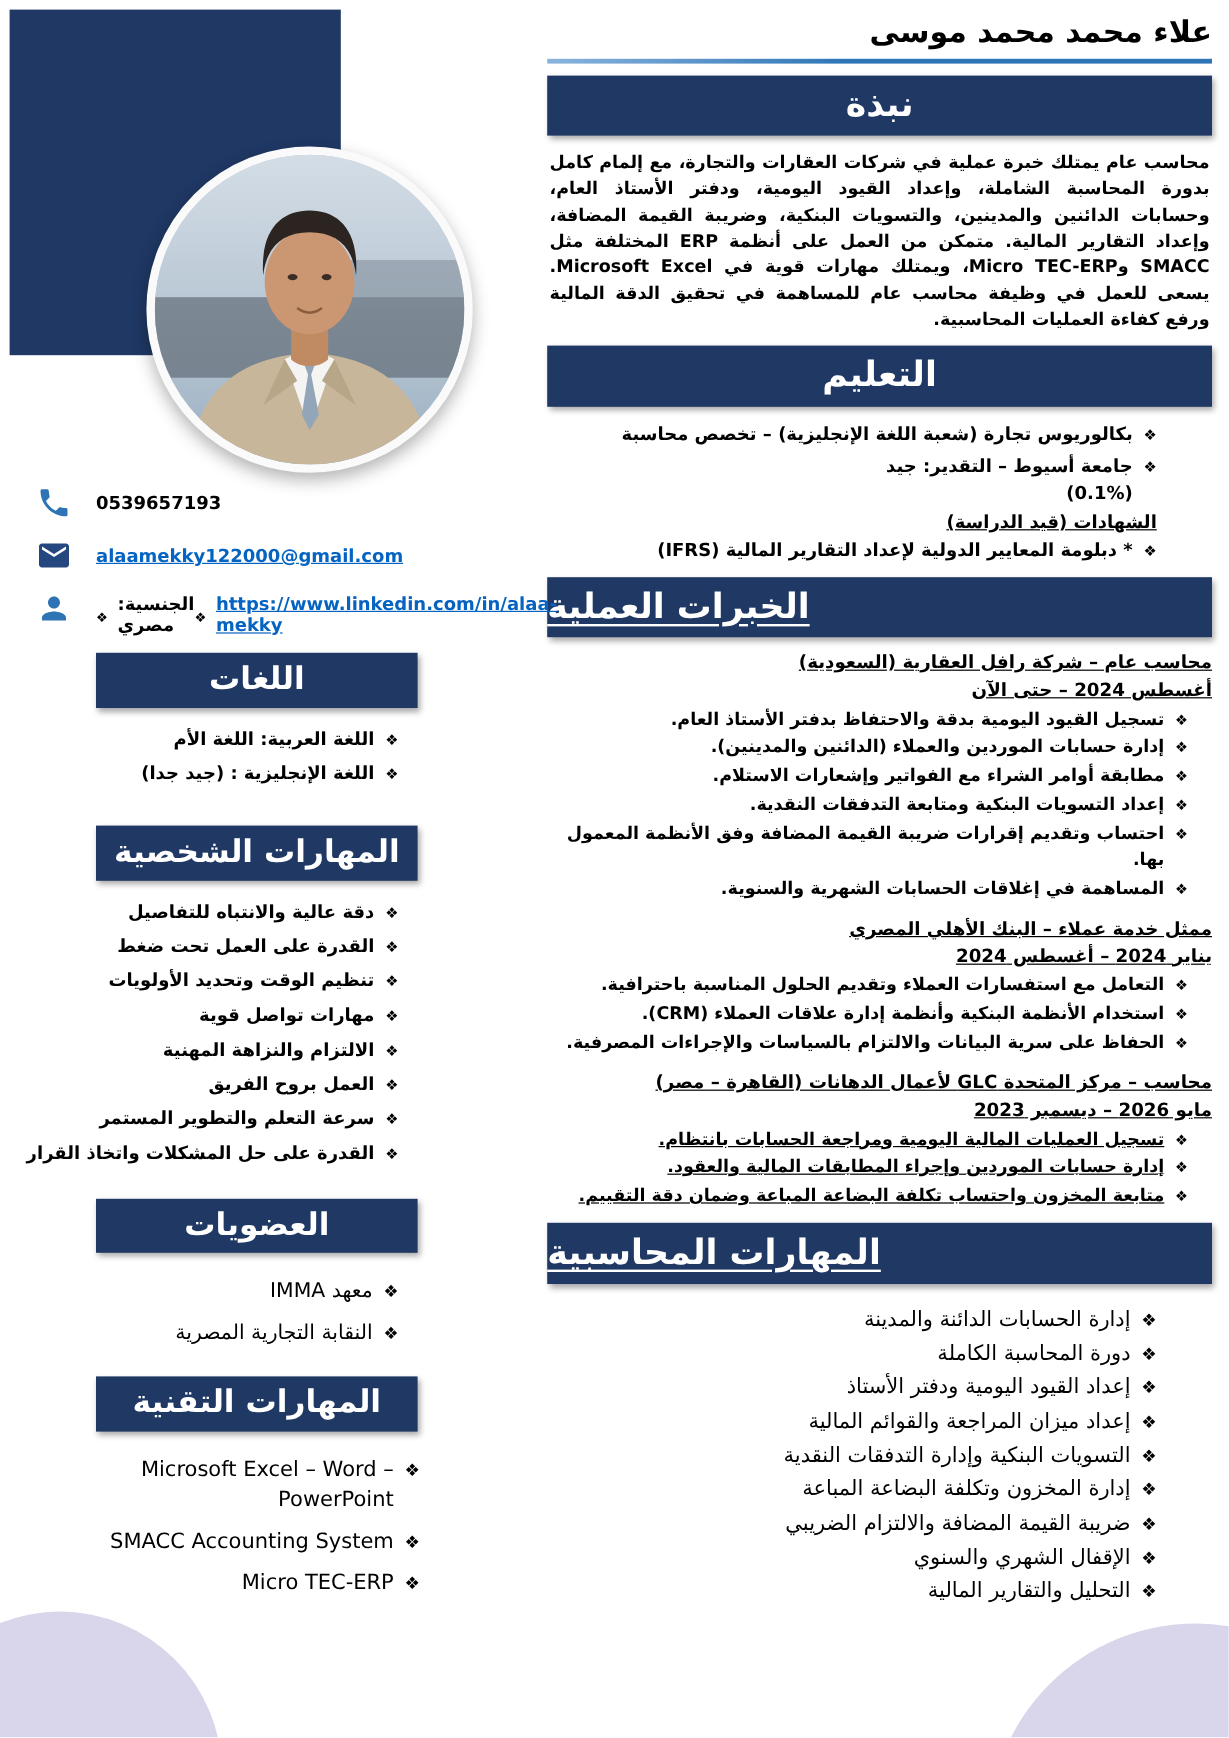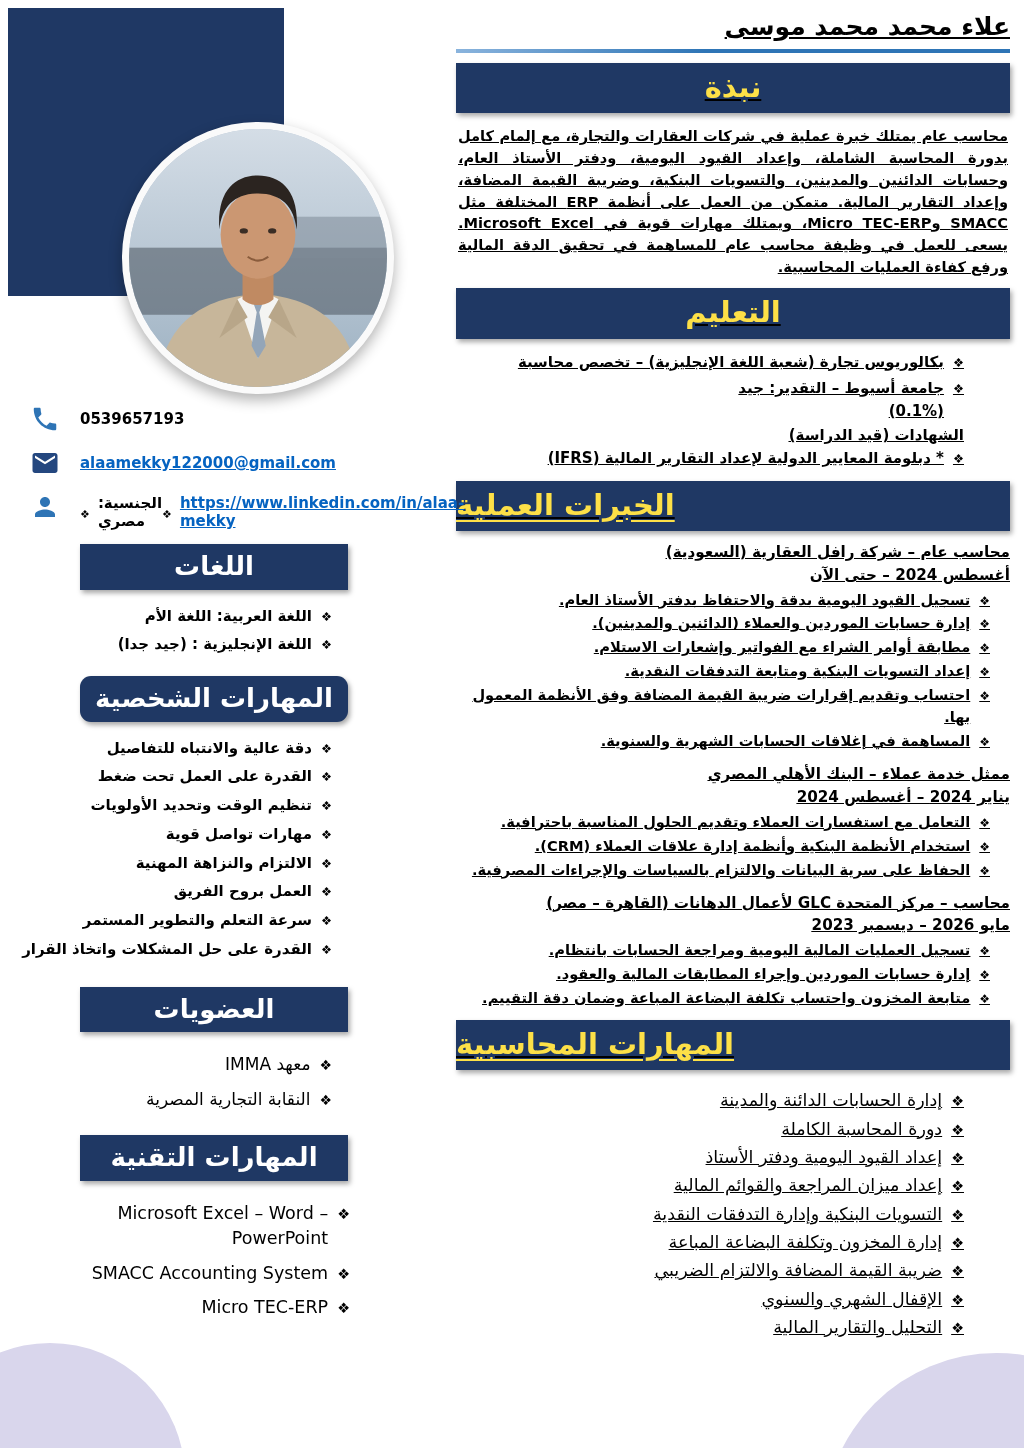--- a/index.html
+++ b/index.html
@@ -17,26 +17,26 @@
   .photo {
     position:absolute; top:122px; left:122px; width:272px; height:272px; box-sizing:border-box;
     border-radius:50%; overflow:hidden; border:7px solid #fafafa;
     box-shadow:0 6px 14px rgba(0,0,0,.3); background:#b9c7d6;
   }
   .photo svg { display:block; width:100%; height:100%; }
 
   .columns { position:relative; display:flex; width:100%; height:100%; }
 
   
-  .main { flex:1; padding:12px 14px 0 36px; box-sizing:border-box;text-decoration:underline; }
+  .main { flex:1; padding:12px 14px 0 36px; box-sizing:border-box; }
   .name { font-size:25px; font-weight:bold; margin:0 0 8px; text-align:right; }
   .name-underline { height:3.5px; background:linear-gradient(to left,#2e75b6 55%,#8ab4dd); margin-bottom:10px; }
 
   .bar {
-    background:var(--navy,#1f3864); color:#fde047; font-weight:bold; font-size:29px;
+    background:var(--navy,#1f3864); color:#ffffff; font-weight:bold; font-size:29px;
     line-height:1.6; padding:1px 0 3px; text-align:center;
     box-shadow:2px 3px 5px rgba(0,0,0,.35); margin-top:10px;
   }
   .bar.right-al { text-align:left; padding-right:58px; }
   .bar .u { text-decoration:underline; text-underline-offset:5px; }
 
   .summary { font-size:14.6px; font-weight:bold; text-align:justify; line-height:1.5; margin:12px 2px 8px; }
 
   .dlist { list-style:none; margin:0; padding:0; }
   .dlist li { display:flex; align-items:flex-start; gap:9px; }
@@ -71,21 +71,21 @@
   .c-stack { display:flex; flex-direction:row; gap:0; padding-top:2px; }
   .c-mini { display:flex; gap:8px; align-items:center; }
   .c-mini .dm::before { font-size:11px; }
 
   .sbar {
     width:268px; margin:0 72px 0 0; background:var(--navy,#1f3864); color:#fff;
     font-weight:bold; font-size:26px; line-height:1.75; text-align:center;
     box-shadow:2px 3px 5px rgba(0,0,0,.35);
   }
   .sbar.mt-lang { margin-top:6px; }
-  .sbar.mt-skill { margin-top:20px;border-radius:11px; }
+  .sbar.mt-skill { margin-top:32px; }
   .sbar.mt-mem { margin-top:26px; }
   .sbar.mt-tech { margin-top:24px; }
 
   .side-list { padding:0 88px 0 10px; margin-top:16px; font-size:15px; font-weight:bold; }
   .side-list li { line-height:1.45; margin-bottom:7px; }
   .mem-list { font-weight:normal; font-size:17px; margin-top:20px; }
   .mem-list li { margin-bottom:10px; }
   .tech-list { font-weight:normal; font-size:17.5px; margin-top:20px; padding:0 70px 0 46px; }
   .tech-list li { margin-bottom:9px; line-height:1.45; }
   .tech-list .li-text { text-align:right; }

